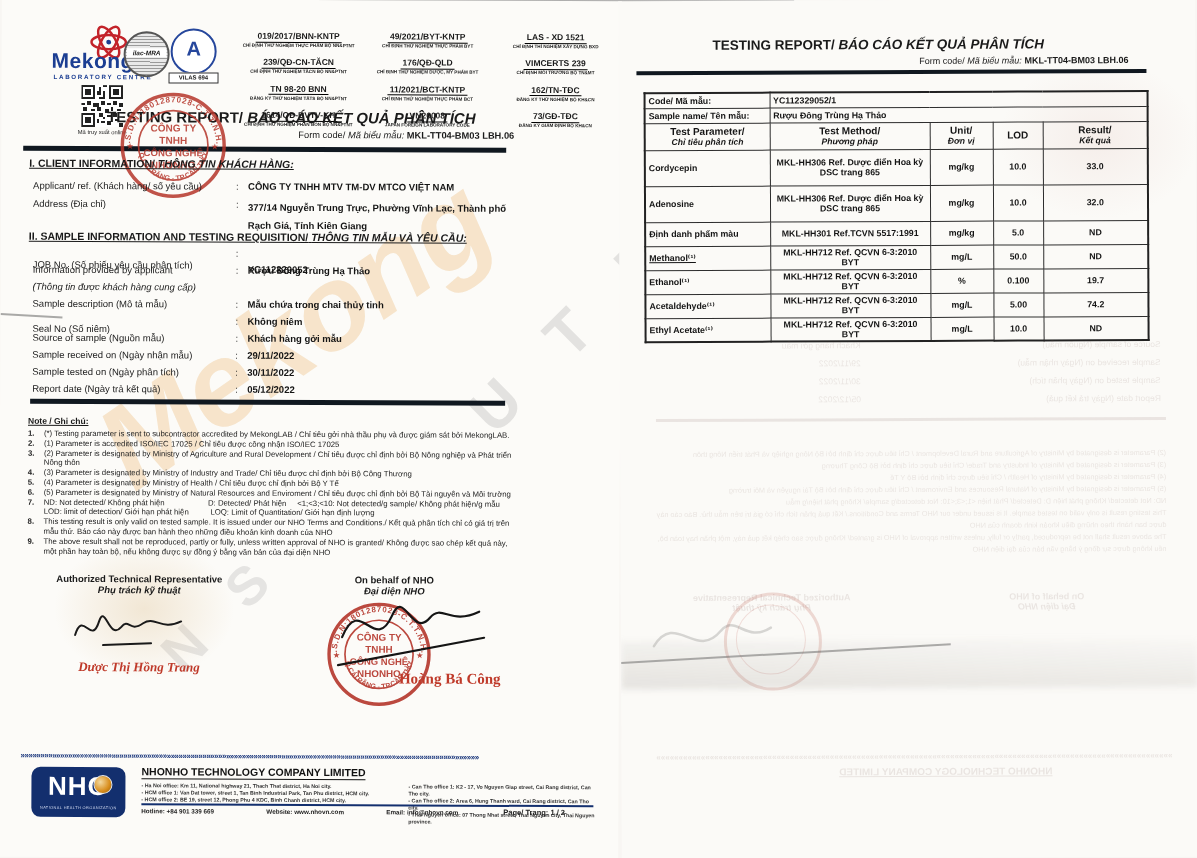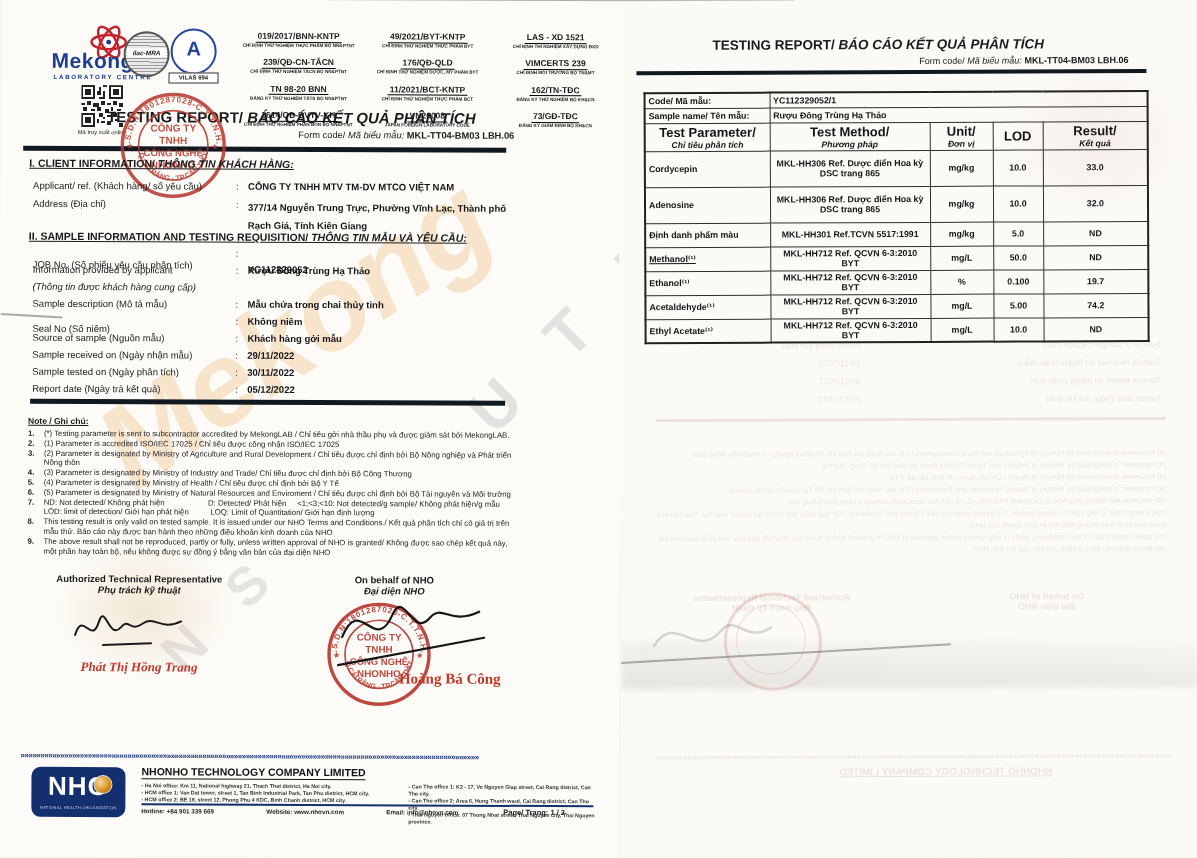--- a/index.html
+++ b/index.html
@@ -21,21 +21,21 @@
   .sec-title{font-size:10.5px;font-weight:bold;text-decoration:underline;white-space:nowrap;}
   .info-label{font-size:9.5px;color:#222;}
   .info-value{font-size:9.5px;font-weight:600;color:#141414;}
   .note-line{font-size:7.8px;line-height:9.8px;color:#222;white-space:pre-wrap;}
   .note-num{position:absolute;left:0;top:0;}
   
   .stamp svg text{fill:#b5362b;}
   
   .rtab{border-collapse:collapse;table-layout:fixed;width:503px;font-size:8.8px;color:#151515;}
   .rtab td{border:1.2px solid #2e2e2e;padding:1px 3px;vertical-align:middle;}
-  .rtab .hdr-en{font-weight:bold;font-size:13px;}
+  .rtab .hdr-en{font-weight:bold;font-size:10px;}
   .rtab .hdr-vn{font-weight:bold;font-style:italic;font-size:8.6px;}
   .mirror{transform:scaleX(-1);opacity:.15;color:#8a6f68;}
   .mirror .ml{position:absolute;white-space:nowrap;}
   .wm{pointer-events:none;}
 </style>
 </head>
 <body>
 
 <div class="canvas">
 
@@ -265,21 +265,21 @@
       <div class="b i" style="font-size:9.5px;">Phụ trách kỹ thuật</div>
     </div>
     <span class="abs" style="left:70px;top:598px;">
       <svg width="120" height="55" viewBox="0 0 120 55">
         <g fill="none" stroke="#1a1a1a" stroke-width="2" stroke-linecap="round">
           <path d="M6,38 C14,12 22,50 30,24 C36,6 40,44 52,30 C60,20 60,36 74,26 C86,18 92,34 112,24"></path>
           <path d="M34,48 L82,46"></path>
         </g>
       </svg>
     </span>
-    <div class="abs c b i" style="left:60px;top:660px;width:160px;font-size:13px;color:#bf3a2a;font-family:'Liberation Serif','DejaVu Serif',serif;">Phát Thị Hồng Trang</div>
+    <div class="abs c b i" style="left:60px;top:660px;width:160px;font-size:13px;color:#bf3a2a;font-family:'Liberation Serif','DejaVu Serif',serif;">Dược Thị Hồng Trang</div>
 
     <div class="abs c" style="left:310px;top:574px;width:170px;">
       <div class="b" style="font-size:9.5px;">On behalf of NHO</div>
       <div class="b i" style="font-size:9.5px;">Đại diện NHO</div>
     </div>
 
     <div class="abs stamp" style="left:327px;top:601px;width:106px;height:106px;opacity:.9;">
       <svg width="106" height="106" viewBox="0 0 140 140">
         <defs>
           <path id="arcT2" d="M 14,70 A 56,56 0 1 1 126,70"></path>

